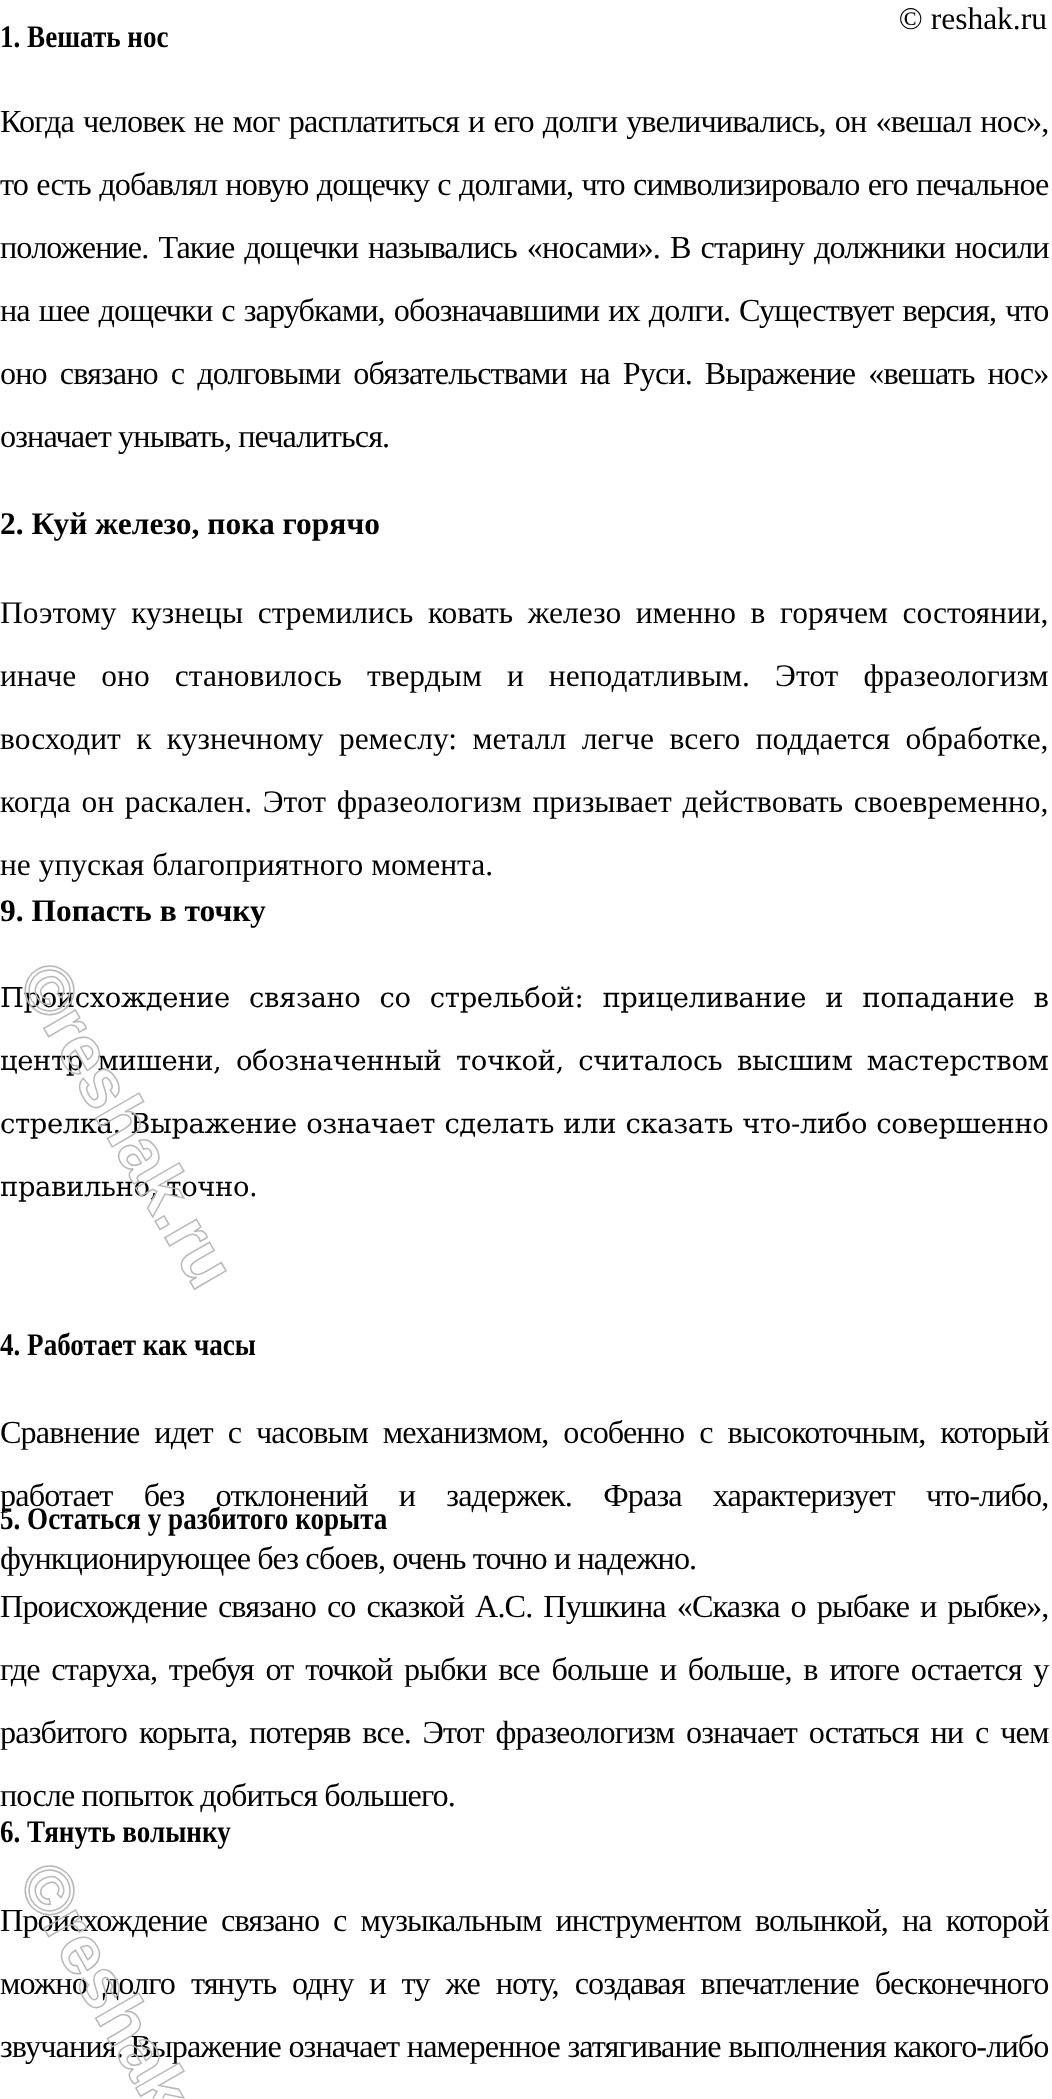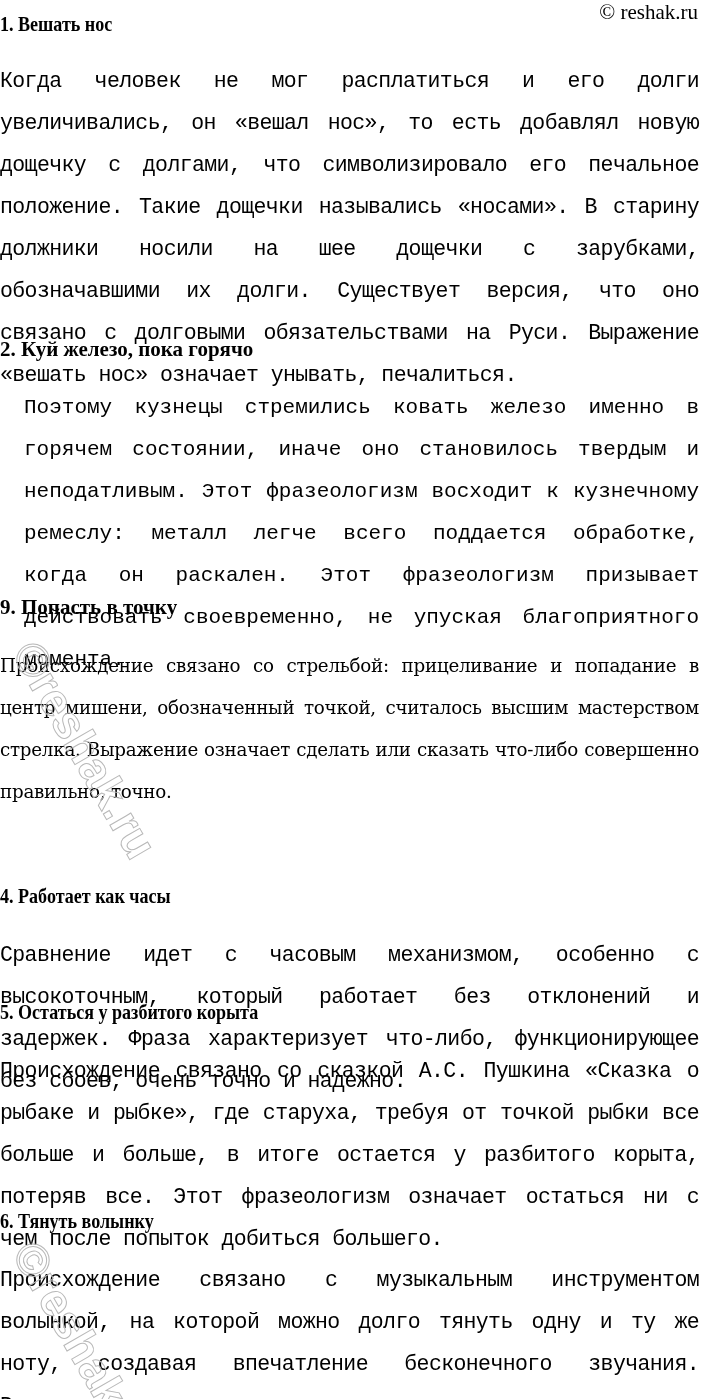--- a/index.html
+++ b/index.html
@@ -2,40 +2,40 @@
 <html><head>
 <meta charset="utf-8">
 <style>
   html, body { margin: 0; padding: 0; background: #ffffff; }
   body { width: 701px; height: 1399px; position: relative; overflow: hidden; color: #000; }
   .page { position: absolute; left: 0; top: 0; width: 701px; }
   .copyright { position: absolute; right: 3px; top: 0; font-family: "Liberation Serif", serif; font-size: 21px; line-height: 24px; text-align: center; }
   .section { position: absolute; left: 0; width: 699px; }
   .heading { font-family: "Liberation Serif", serif; font-weight: bold; font-size: 21px; line-height: 24px; margin: 0; white-space: nowrap; }
   .heading.narrow { transform: scaleX(0.86); transform-origin: left; }
-  .body { font-family: Liberation Mono, monospace; font-size: 21px; line-height: 42px; text-align: justify; margin: 0; }
+  .body { font-family: Liberation Serif, serif; font-size: 21px; line-height: 42px; text-align: justify; margin: 0; }
   .body.narrow { font-size: 21.5px; letter-spacing: -0.6px; }
   .body.alt { font-family: "DejaVu Serif", serif; font-size: 18.3px; letter-spacing: -0.25px; }
   .watermark { position: absolute; font-family: "Liberation Sans", sans-serif; font-size: 46px; font-weight: bold; color: transparent; -webkit-text-stroke: 1px #b8b8b8; transform-origin: left top; transform: rotate(60deg); white-space: nowrap; pointer-events: none; }
 </style>
 </head>
 <body>
 
 <div class="page">
 
   <div class="copyright">© reshak.ru</div>
 
   <div class="section" style="top:12px;">
     <h2 class="heading narrow">1. Вешать нос</h2>
     <p class="body narrow" style="margin-top:24px;">Когда человек не мог расплатиться и его долги увеличивались, он «вешал нос», то есть добавлял новую дощечку с долгами, что символизировало его печальное положение. Такие дощечки назывались «носами». В старину должники носили на шее дощечки с зарубками, обозначавшими их долги. Существует версия, что оно связано с долговыми обязательствами на Руси. Выражение «вешать нос» означает унывать, печалиться.</p>
   </div>
 
   <div class="section" style="top:337px;">
     <h2 class="heading">2. Куй железо, пока горячо</h2>
-    <p class="body" style="margin-top:26px;padding-left:24px;">Поэтому кузнецы стремились ковать железо именно в горячем состоянии, иначе оно становилось твердым и неподатливым. Этот фразеологизм восходит к кузнечному ремеслу: металл легче всего поддается обработке, когда он раскален. Этот фразеологизм призывает действовать своевременно, не упуская благоприятного момента.</p>
+    <p class="body" style="margin-top:26px;">Поэтому кузнецы стремились ковать железо именно в горячем состоянии, иначе оно становилось твердым и неподатливым. Этот фразеологизм восходит к кузнечному ремеслу: металл легче всего поддается обработке, когда он раскален. Этот фразеологизм призывает действовать своевременно, не упуская благоприятного момента.</p>
   </div>
 
   <div class="section" style="top:595px;">
     <h2 class="heading">9. Попасть в точку</h2>
     <p class="body alt" style="margin-top:26px;">Происхождение связано со стрельбой: прицеливание и попадание в центр мишени, обозначенный точкой, считалось высшим мастерством стрелка. Выражение означает сделать или сказать что-либо совершенно правильно, точно.</p>
   </div>
 
   <div class="section" style="top:840px;margin-top:44px;">
     <h2 class="heading narrow">4. Работает как часы</h2>
     <p class="body narrow" style="margin-top:26px;">Сравнение идет с часовым механизмом, особенно с высокоточным, который работает без отклонений и задержек. Фраза характеризует что-либо, функционирующее без сбоев, очень точно и надежно.</p>

